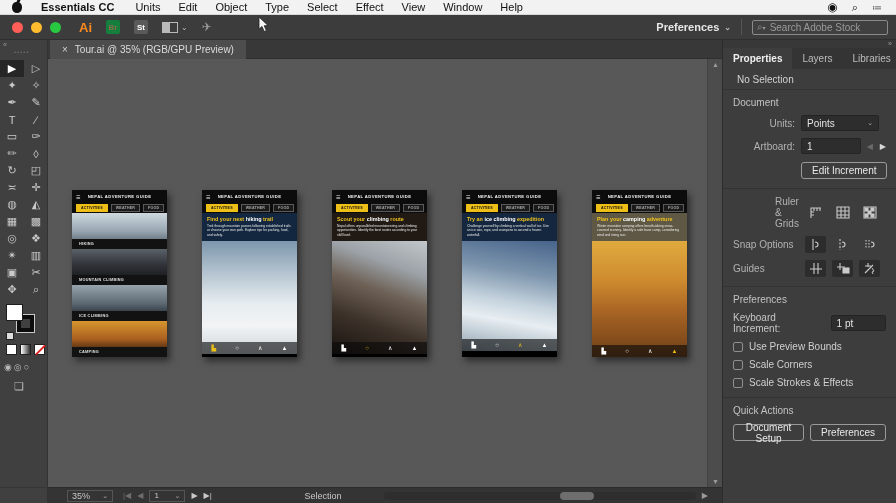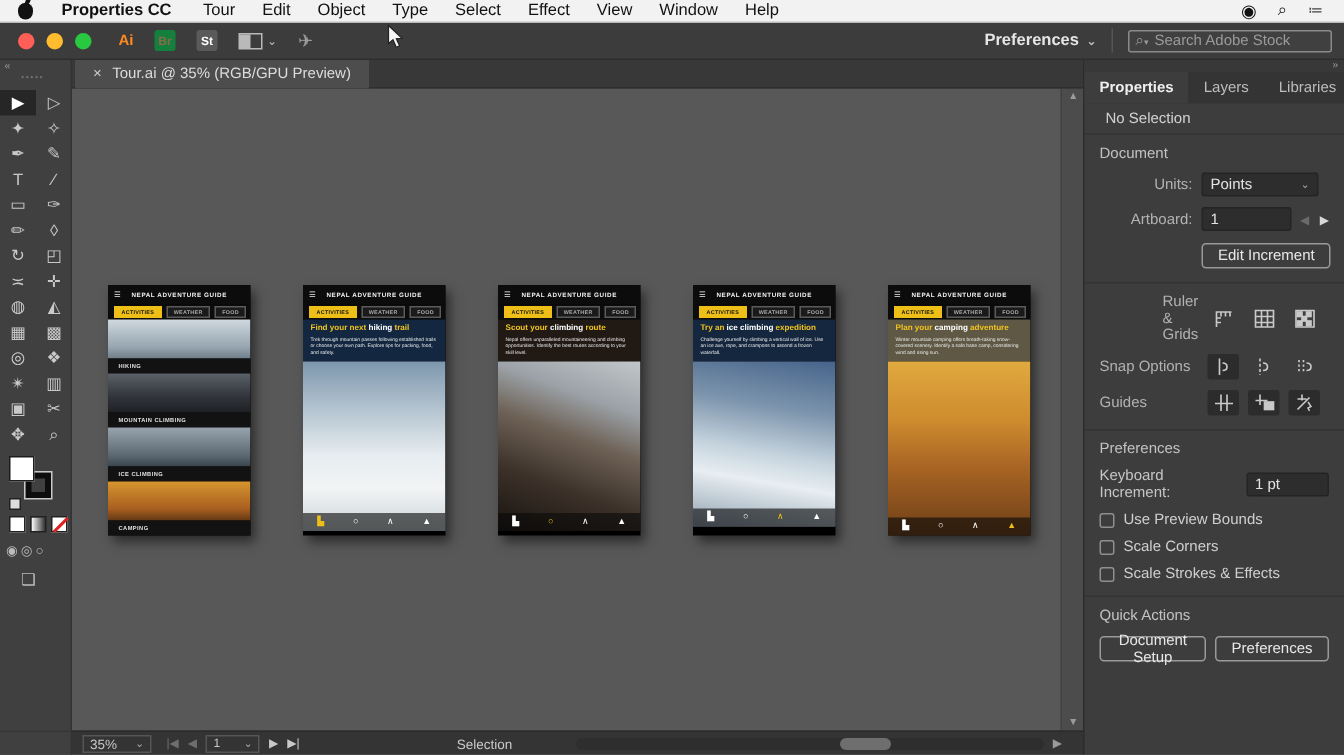--- a/index.html
+++ b/index.html
@@ -15,21 +15,21 @@
   .apple::before { content:""; position:absolute; top:-3px; left:5px; width:3px; height:4px;
     background:#111; border-radius:60% 0 60% 0; transform:rotate(20deg); }
   .menu-item { padding:0 9px; line-height:15px; }
   .menu-item.app { font-weight:bold; padding-right:12px; }
   .menubar-right { margin-left:auto; display:flex; align-items:center; gap:14px; padding-right:14px; font-size:11px; }
 
   
   .appbar { position:absolute; top:15px; left:0; width:896px; height:25px; background:#3c3c3c;
     display:flex; align-items:center; z-index:40; border-bottom:1px solid #2e2e2e;}
   .tl { width:11px; height:11px; border-radius:50%; margin-right:8px; }
-  .ai-logo { color:#ff8b1f; font-weight:bold; font-size:10px; margin:0 14px 0 10px; }
+  .ai-logo { color:#ff8b1f; font-weight:bold; font-size:13px; margin:0 14px 0 10px; }
   .badge { width:14px; height:14px; font-size:8px; font-weight:bold; display:flex;
     align-items:center; justify-content:center; border-radius:2px; margin-right:14px; }
   .badge.br { background:#3a3a3a; color:#8a6a4a; border:7px solid #15803d;}
   .badge.st { background:#5a5a5a; color:#fff; }
   .arrange-icon { width:16px; height:11px; border:1px solid #b9b9b9; display:flex; margin-right:3px;}
   .arrange-icon span:first-child { width:7px; background:#b9b9b9; }
   .chev { color:#b9b9b9; font-size:8px; margin-right:14px; }
   .share-icon { color:#9a9a9a; font-size:12px; transform:rotate(0deg); }
   .workspace { margin-left:auto; color:#e6e6e6; font-weight:bold; font-size:11px; display:flex; align-items:center; gap:5px; }
   .ws-sep { width:1px; height:16px; background:#555; margin:0 10px; }
@@ -137,40 +137,40 @@
   .icobtn.pressed { background:#2c2c2c; }
   .icobtn svg { stroke:#c9c9c9; fill:none; stroke-width:1.1; }
   .prow .icons { display:flex; }
   .chkrow { display:flex; align-items:center; gap:6px; margin-top:7px; padding:0 10px; color:#cfcfcf;}
   .chk { width:10px; height:10px; border:1px solid #8f8f8f; border-radius:2px; background:transparent; flex:none;}
   .qbtns { display:flex; gap:6px; margin-top:8px; padding:0 10px; }
 
   
   .statusbar { position:absolute; bottom:0; left:48px; width:674px; height:16px; background:#343434;
     border-top:1px solid #2b2b2b; display:flex; align-items:center; font-size:9px; color:#c9c9c9; z-index:32;}
-  .zoombox { margin-left:7px; width:46px; height:12px; border:1px solid #555; display:flex;
+  .zoombox { margin-left:19px; width:46px; height:12px; border:1px solid #555; display:flex;
     align-items:center; justify-content:space-between; padding:0 4px; }
   .navgrp { display:flex; align-items:center; gap:6px; margin-left:10px; font-size:8px; }
   .navgrp .dim { color:#6e6e6e; }
   .abbox { width:36px; height:12px; border:1px solid #555; display:flex; align-items:center;
     justify-content:space-between; padding:0 4px; }
   .statmsg { position:absolute; left:225px; width:100px; text-align:center; color:#c9c9c9; }
   .hscroll { position:absolute; left:336px; right:26px; top:4px; height:8px; background:#2e2e2e; border-radius:4px;}
   .hthumb { position:absolute; left:176px; width:34px; height:8px; background:#6e6e6e; border-radius:4px;}
   .hsarrow { position:absolute; right:14px; top:3px; font-size:8px; color:#9a9a9a;}
   .statusleft { position:absolute; bottom:0; left:0; width:48px; height:16px; background:#404040;
     border-top:1px solid #363636; border-right:1px solid #333; z-index:33;}
 </style>
 </head>
 <body>
 
 <div class="menubar">
   <span class="apple"></span>
-  <span class="menu-item app">Properties CC</span>
-  <span class="menu-item">Tour</span>
+  <span class="menu-item app">Essentials CC</span>
+  <span class="menu-item">Units</span>
   <span class="menu-item">Edit</span>
   <span class="menu-item">Object</span>
   <span class="menu-item">Type</span>
   <span class="menu-item">Select</span>
   <span class="menu-item">Effect</span>
   <span class="menu-item">View</span>
   <span class="menu-item">Window</span>
   <span class="menu-item">Help</span>
   <span class="menubar-right">
     <span style="font-size:12px;">◉</span>

